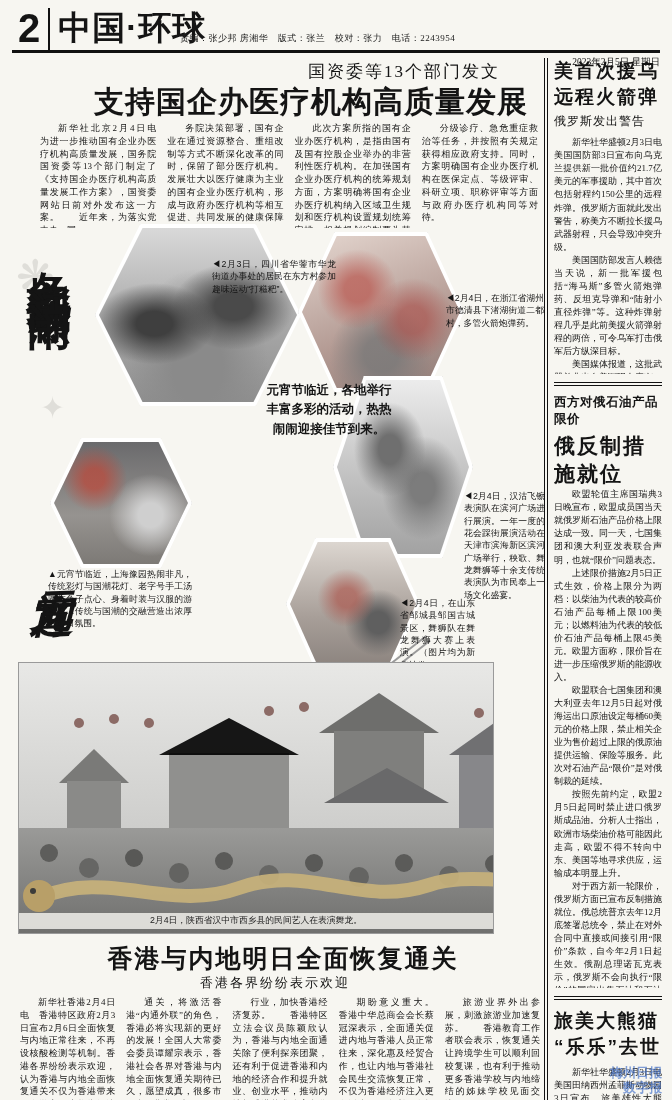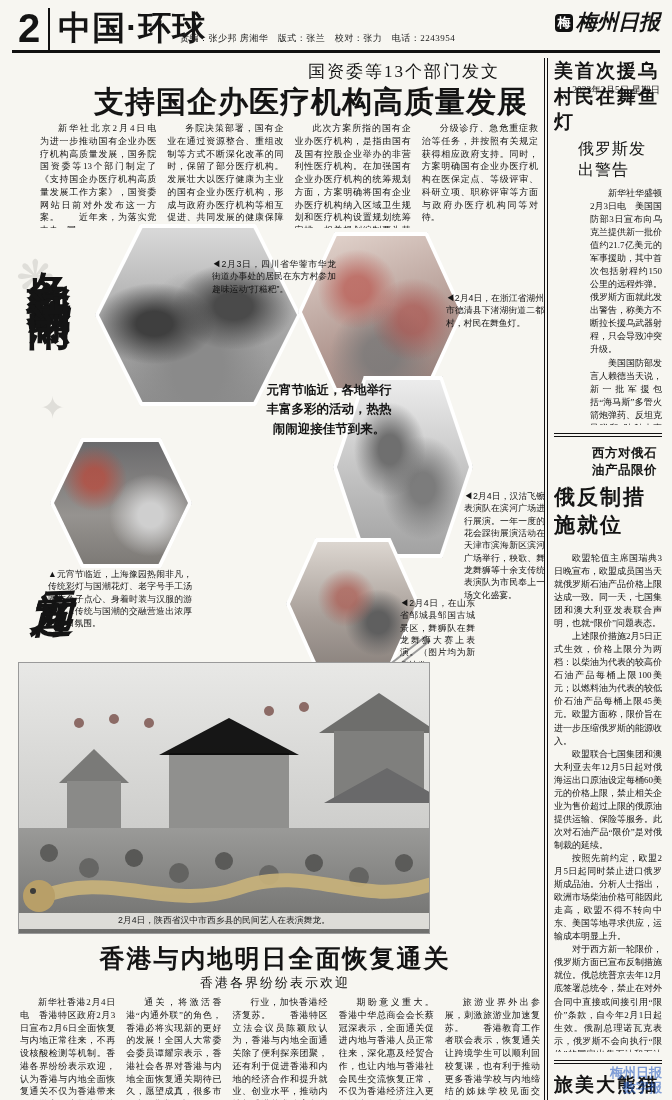--- a/index.html
+++ b/index.html
@@ -48,43 +48,40 @@
   .photo-cap { position:absolute; left:0; right:0; bottom:4px; text-align:center; font-size:8.8px;
     color:#1c1c1c; background:rgba(244,243,238,.82); padding:2px 4px; font-family:"Liberation Sans",sans-serif; }
 
   
   .hk-headline { font-family:"Liberation Sans",sans-serif; font-weight:bold; font-size:25px; text-align:center; letter-spacing:2px; }
   .hk-sub { font-size:13px; text-align:center; letter-spacing:2px; }
 
   
   .v-rule { border-left:1px solid #111; border-right:1px solid #111; width:4px; }
   .sb-head { font-family:"Liberation Sans",sans-serif; font-weight:bold; font-size:19px; line-height:1.35; letter-spacing:2px; }
-  .sb-sub { font-size:16px; letter-spacing:1px; margin-top:4px;margin-left:24px; }
-  .sb-kicker { font-family:"Liberation Sans",sans-serif; font-weight:bold; font-size:12.5px; letter-spacing:.5px;margin-left:38px; }
+  .sb-sub { font-size:12px; letter-spacing:1px; margin-top:4px; }
+  .sb-kicker { font-family:"Liberation Sans",sans-serif; font-weight:bold; font-size:12.5px; letter-spacing:.5px; }
   .sb-head2 { font-family:Liberation Serif, serif; font-weight:bold; font-size:21px; letter-spacing:2px; }
   .sb-body { font-size:9px; line-height:1.45; text-align:justify; overflow:hidden; }
   .h-rule2 { border-top:1px solid #111; border-bottom:1px solid #111; height:4px; }
 
   .watermark { color:rgba(47,98,196,.6); font-family:"Liberation Sans",sans-serif; font-weight:bold;
     font-size:13px; line-height:1.2; text-align:right; }
 </style>
 </head>
 <body>
 
 <div class="abs" style="left:18px; top:8px; display:flex; gap:8px;">
   <div class="page-num">2</div>
   <div class="head-divider" style="height:42px;"></div>
   <div class="section-title">中国·环球</div>
 </div>
 <div class="abs staff-line" style="left:180px; top:32px;">责编：张少邦 房湘华　版式：张兰　校对：张力　电话：2243954</div>
 
 <div class="abs" style="right:12px; top:8px; width:150px;">
-  <div class="masthead">
-    <span class="masthead-logo">梅</span><span>梅州日报</span>
-  </div>
   <div class="date-line">2023年2月5日 星期日</div>
 </div>
 <div class="abs header-rule" style="left:12px; top:50px; width:648px; height:3px;"></div>
 
 <div class="abs kicker" style="left:40px; top:60px; width:460px;">国资委等13个部门发文</div>
 <div class="abs headline-main" style="left:20px; top:82px; width:508px;text-align:right;">支持国企办医疗机构高质量发展</div>
 <div class="abs col-row" style="left:40px; top:122px; width:498px; height:106px;">
   <div class="body-col">
       <p>新华社北京2月4日电　为进一步推动国有企业办医疗机构高质量发展，国务院国资委等13个部门制定了《支持国企办医疗机构高质量发展工作方案》，国资委网站日前对外发布这一方案。　　近年来，为落实党中央、国</p>
     </div>
@@ -133,27 +130,27 @@
 </div>
 <div class="abs hex-frame" style="left:286px; top:538px; width:134px; height:132px;">
   <div class="hex-img" style="background:
     radial-gradient(circle at 45% 45%, rgba(170,75,65,.6) 10%, transparent 30%),
     radial-gradient(circle at 70% 65%, #5f5f5f 9%, transparent 28%),
     linear-gradient(180deg,#dcd6d0 0%,#a89f99 60%,#8c847f 100%);"></div>
 </div>
 <div class="abs connector" style="left:330px; top:668px;"></div>
 
 <div class="abs cap" style="left:212px; top:214px; width:124px;margin-top:44px;">◀2月3日，四川省华蓥市华龙街道办事处的居民在东方村参加趣味运动“打糍粑”。</div>
-<div class="abs cap" style="left:446px; top:292px; width:98px;">◀2月4日，在浙江省湖州市德清县下渚湖街道二都村，村民在舞鱼灯。</div>
+<div class="abs cap" style="left:446px; top:292px; width:98px;">◀2月4日，在浙江省湖州市德清县下渚湖街道二都村，多管火箭炮弹药。</div>
 <div class="abs intro" style="left:264px; top:380px; width:130px;">元宵节临近，各地举行丰富多彩的活动，热热闹闹迎接佳节到来。</div>
 <div class="abs cap" style="left:48px; top:568px; width:144px;">▲元宵节临近，上海豫园热闹非凡，传统彩灯与国潮花灯、老字号手工汤圆与兔子点心、身着时装与汉服的游客……传统与国潮的交融营造出浓厚的节日氛围。</div>
 <div class="abs cap" style="left:464px; top:490px; width:81px;">◀2月4日，汉沽飞镲表演队在滨河广场进行展演。一年一度的花会踩街展演活动在天津市滨海新区滨河广场举行，秧歌、舞龙舞狮等十余支传统表演队为市民奉上一场文化盛宴。</div>
 <div class="abs cap" style="left:400px; top:597px; width:75px;">◀2月4日，在山东省邹城县邹国古城景区，舞狮队在舞龙舞狮大赛上表演。（图片均为新华社发）</div>
 
-<div class="abs big-photo" style="left:18px; top:662px; width:412px; height:272px;">
+<div class="abs big-photo" style="left:18px; top:662px; width:476px; height:272px;">
   <svg width="522" height="272" viewBox="0 0 522 272">
     <defs>
       <linearGradient id="sky" x1="0" y1="0" x2="0" y2="1">
         <stop offset="0" stop-color="#e8e8e6"></stop>
           <stop offset="1" stop-color="#bdbdbb"></stop>
       </linearGradient>
       <linearGradient id="crowd" x1="0" y1="0" x2="0" y2="1">
         <stop offset="0" stop-color="#9a9a98"></stop>
           <stop offset="1" stop-color="#6f6f6d"></stop>
       </linearGradient>
@@ -195,21 +192,21 @@
         <circle cx="505" cy="216" r="9" fill="#636361"></circle>
     </g>
 
     <path d="M20,235 C90,205 150,250 220,225 C290,200 340,245 410,222 C455,208 490,225 515,210" fill="none" stroke="#c9b27a" stroke-width="14" stroke-linecap="round" opacity=".9"></path>
     <circle cx="20" cy="233" r="16" fill="#b89f68"></circle>
     <circle cx="14" cy="228" r="3" fill="#3c3c3a"></circle>
   </svg>
   <div class="photo-cap">2月4日，陕西省汉中市西乡县的民间艺人在表演舞龙。</div>
 </div>
 
-<div class="abs hk-headline" style="left:30px; top:942px; width:490px;">香港与内地明日全面恢复通关</div>
+<div class="abs hk-headline" style="left:38px; top:942px; width:490px;">香港与内地明日全面恢复通关</div>
 <div class="abs hk-sub" style="left:30px; top:974px; width:490px;">香港各界纷纷表示欢迎</div>
 <div class="abs col-row" style="left:20px; top:996px; width:520px; height:104px;">
   <div class="body-col">
       <p>新华社香港2月4日电　香港特区政府2月3日宣布2月6日全面恢复与内地正常往来，不再设核酸检测等机制。香港各界纷纷表示欢迎，认为香港与内地全面恢复通关不仅为香港带来更多游客，也将为经济复苏注入动力。</p>
     </div>
   <div class="body-col">
       <p>通关，将激活香港“内通外联”的角色，香港必将实现新的更好的发展！全国人大常委会委员谭耀宗表示，香港社会各界对香港与内地全面恢复通关期待已久，愿望成真，很多市民表示非常开心。</p>
     </div>
   <div class="body-col">
       <p>行业，加快香港经济复苏。　　香港特区立法会议员陈颖欣认为，香港与内地全面通关除了便利探亲团聚，还有利于促进香港和内地的经济合作和提升就业、创业水平，推动内地与香港艺术体育文化交流及青年多元发展。</p>
@@ -221,35 +218,35 @@
       <p>旅游业界外出参展，刺激旅游业加速复苏。　　香港教育工作者联会表示，恢复通关让跨境学生可以顺利回校复课，也有利于推动更多香港学校与内地缔结的姊妹学校见面交流。</p>
     </div>
 </div>
 
 <div class="abs v-rule" style="left:544px; top:58px; height:1042px;"></div>
 
 <div class="abs" style="left:554px; top:58px; width:108px; height:1042px; overflow:hidden;">
 
   <div class="sb-head">
     <div>美首次援乌</div>
-    <div>村民在舞鱼灯</div>
+    <div>远程火箭弹</div>
   </div>
   <div class="sb-sub">俄罗斯发出警告</div>
-  <div class="sb-body" style="margin-top:6px; height:238px;margin-left:36px;">
+  <div class="sb-body" style="margin-top:6px; height:238px;">
     <p>新华社华盛顿2月3日电　美国国防部3日宣布向乌克兰提供新一批价值约21.7亿美元的军事援助，其中首次包括射程约150公里的远程炸弹。俄罗斯方面就此发出警告，称美方不断拉长援乌武器射程，只会导致冲突升级。</p>
     <p>美国国防部发言人赖德当天说，新一批军援包括“海马斯”多管火箭炮弹药、反坦克导弹和“陆射小直径炸弹”等。这种炸弹射程几乎是此前美援火箭弹射程的两倍，可令乌军打击俄军后方纵深目标。</p>
     <p>美国媒体报道，这批武器并非出自美军现有库存，而是向军工企业订购，交付可能需要数月甚至更长时间。</p>
 
   </div>
 
   <div class="h-rule2" style="margin:8px 0 8px 0;"></div>
 
   <div class="sb-kicker">西方对俄石油产品限价</div>
   <div class="sb-head2" style="margin-top:4px;">俄反制措施就位</div>
-  <div class="sb-body" style="margin-top:13px; height:500px;">
+  <div class="sb-body" style="margin-top:0; height:500px;">
     <p>欧盟轮值主席国瑞典3日晚宣布，欧盟成员国当天就俄罗斯石油产品价格上限达成一致。同一天，七国集团和澳大利亚发表联合声明，也就“限价”问题表态。</p>
     <p>上述限价措施2月5日正式生效，价格上限分为两档：以柴油为代表的较高价石油产品每桶上限100美元；以燃料油为代表的较低价石油产品每桶上限45美元。欧盟方面称，限价旨在进一步压缩俄罗斯的能源收入。</p>
     <p>欧盟联合七国集团和澳大利亚去年12月5日起对俄海运出口原油设定每桶60美元的价格上限，禁止相关企业为售价超过上限的俄原油提供运输、保险等服务。此次对石油产品“限价”是对俄制裁的延续。</p>
     <p>按照先前约定，欧盟2月5日起同时禁止进口俄罗斯成品油。分析人士指出，欧洲市场柴油价格可能因此走高，欧盟不得不转向中东、美国等地寻求供应，运输成本明显上升。</p>
     <p>对于西方新一轮限价，俄罗斯方面已宣布反制措施就位。俄总统普京去年12月底签署总统令，禁止在对外合同中直接或间接引用“限价”条款，自今年2月1日起生效。俄副总理诺瓦克表示，俄罗斯不会向执行“限价”的国家出售石油和石油产品。</p>
 
   </div>
 
   <div class="h-rule2" style="margin:8px 0 8px 0;"></div>
 

